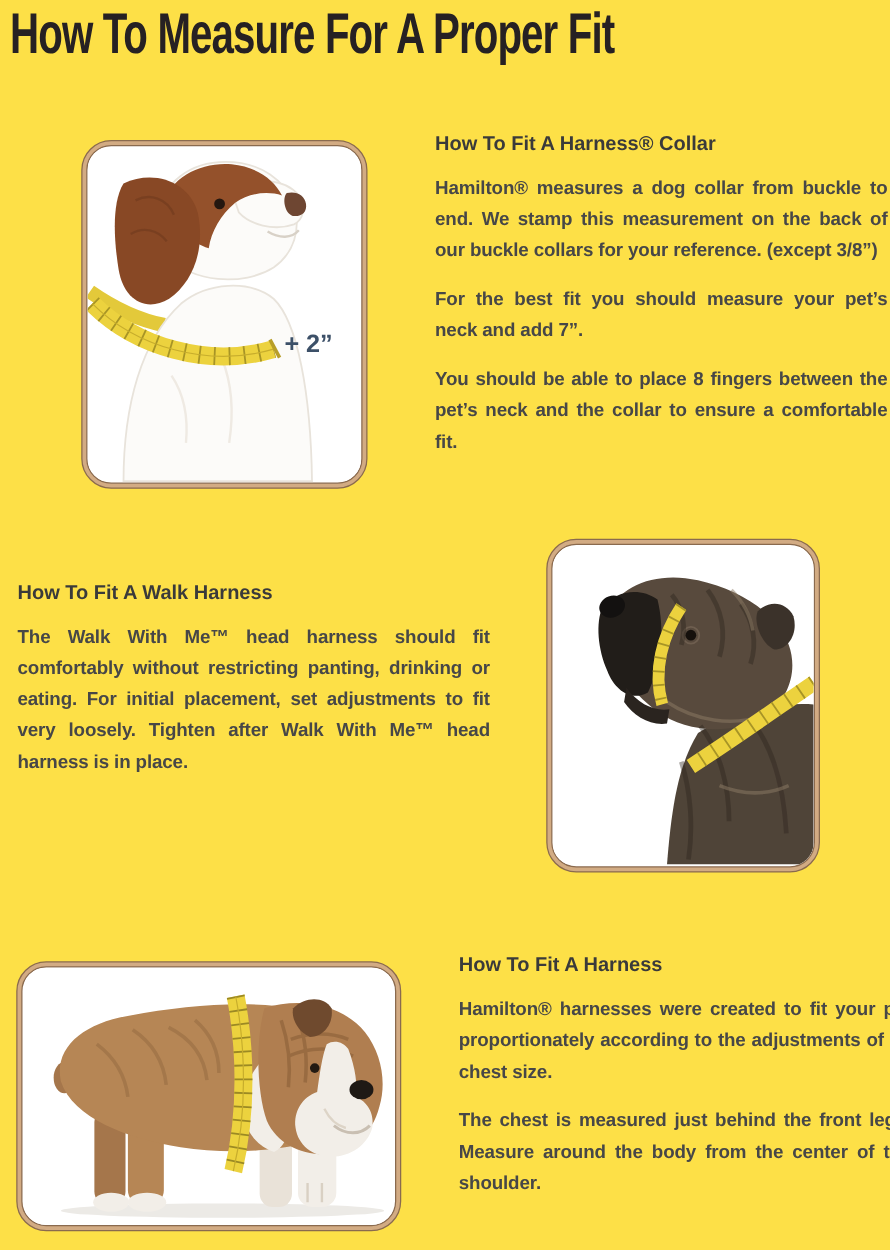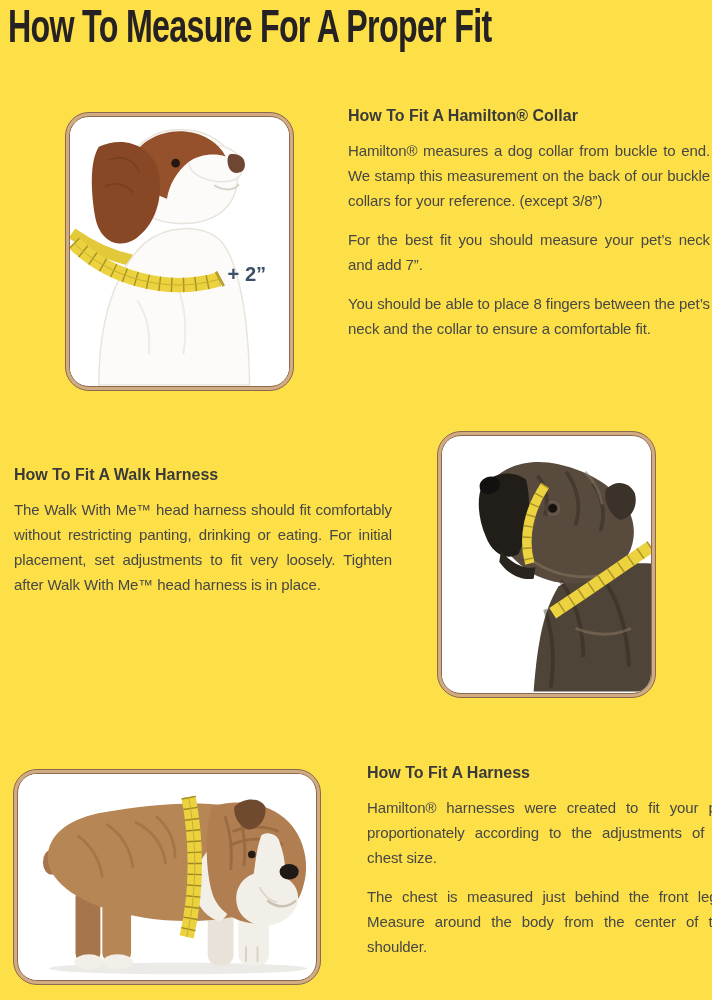--- a/index.html
+++ b/index.html
@@ -13,21 +13,21 @@
     font-size:46px;font-weight:700;letter-spacing:-1px;line-height:1.05;
     color:#262123;white-space:nowrap;
     transform:scaleX(.70);transform-origin:left top;
   }
   .text-col{position:absolute;}
   .sec-heading{
     margin:0 0 13px 0;font-size:16px;font-weight:700;color:#3a3a3a;letter-spacing:0;
   }
   .sec-p{
     margin:0 0 14px 0;font-size:15px;line-height:25px;color:#474747;
-    text-align:justify;letter-spacing:-0.1px;
+    text-align:justify;letter-spacing:-0.1px;font-weight:bold;
   }
   .photo-frame{
     position:absolute;box-sizing:border-box;
     border:1px solid #8a6a4e;border-radius:24px;background:#d2ab83;padding:3px;
   }
   .photo-frame-inner{
     box-sizing:border-box;width:100%;height:100%;
     border:1px solid #8a6a4e;border-radius:20px;background:#ffffff;overflow:hidden;
   }
   .photo-frame-inner svg{display:block;width:100%;height:100%;}
@@ -71,21 +71,21 @@
           <path d="M4,130 C40,166 100,184 155,168" fill="none" stroke="#c7ad2c" stroke-width="1"></path>
           <path d="M152,160 L160,175" stroke="#b89e28" stroke-width="3"></path>
         </g>
 
         <text class="annotation" x="164" y="170" font-size="21" fill="#3c5068">+ 2”</text>
       </svg>
     </div>
   </div>
 
   <div class="text-col" style="left:348px;top:107px;width:362px;">
-    <p class="sec-heading">How To Fit A Hamilton® Collar</p>
+    <p class="sec-heading">How To Fit A Harness® Collar</p>
     <p class="sec-p">Hamilton® measures a dog collar from buckle to end.  We stamp this measurement on the back of our buckle collars for your reference. (except 3/8”)</p>
     <p class="sec-p">For the best fit you should measure your pet’s neck and add 7”.</p>
     <p class="sec-p">You should be able to place 8 fingers between the pet’s neck and the collar to ensure a comfortable fit.</p>
   </div>
 
   <div class="text-col" style="left:14px;top:466px;width:378px;">
     <p class="sec-heading">How To Fit A Walk Harness</p>
     <p class="sec-p">The Walk With Me™ head harness should fit comfortably without restricting panting, drinking or eating. For initial placement, set adjustments to fit very loosely. Tighten after Walk With Me™ head harness is in place.</p>
   </div>
 

